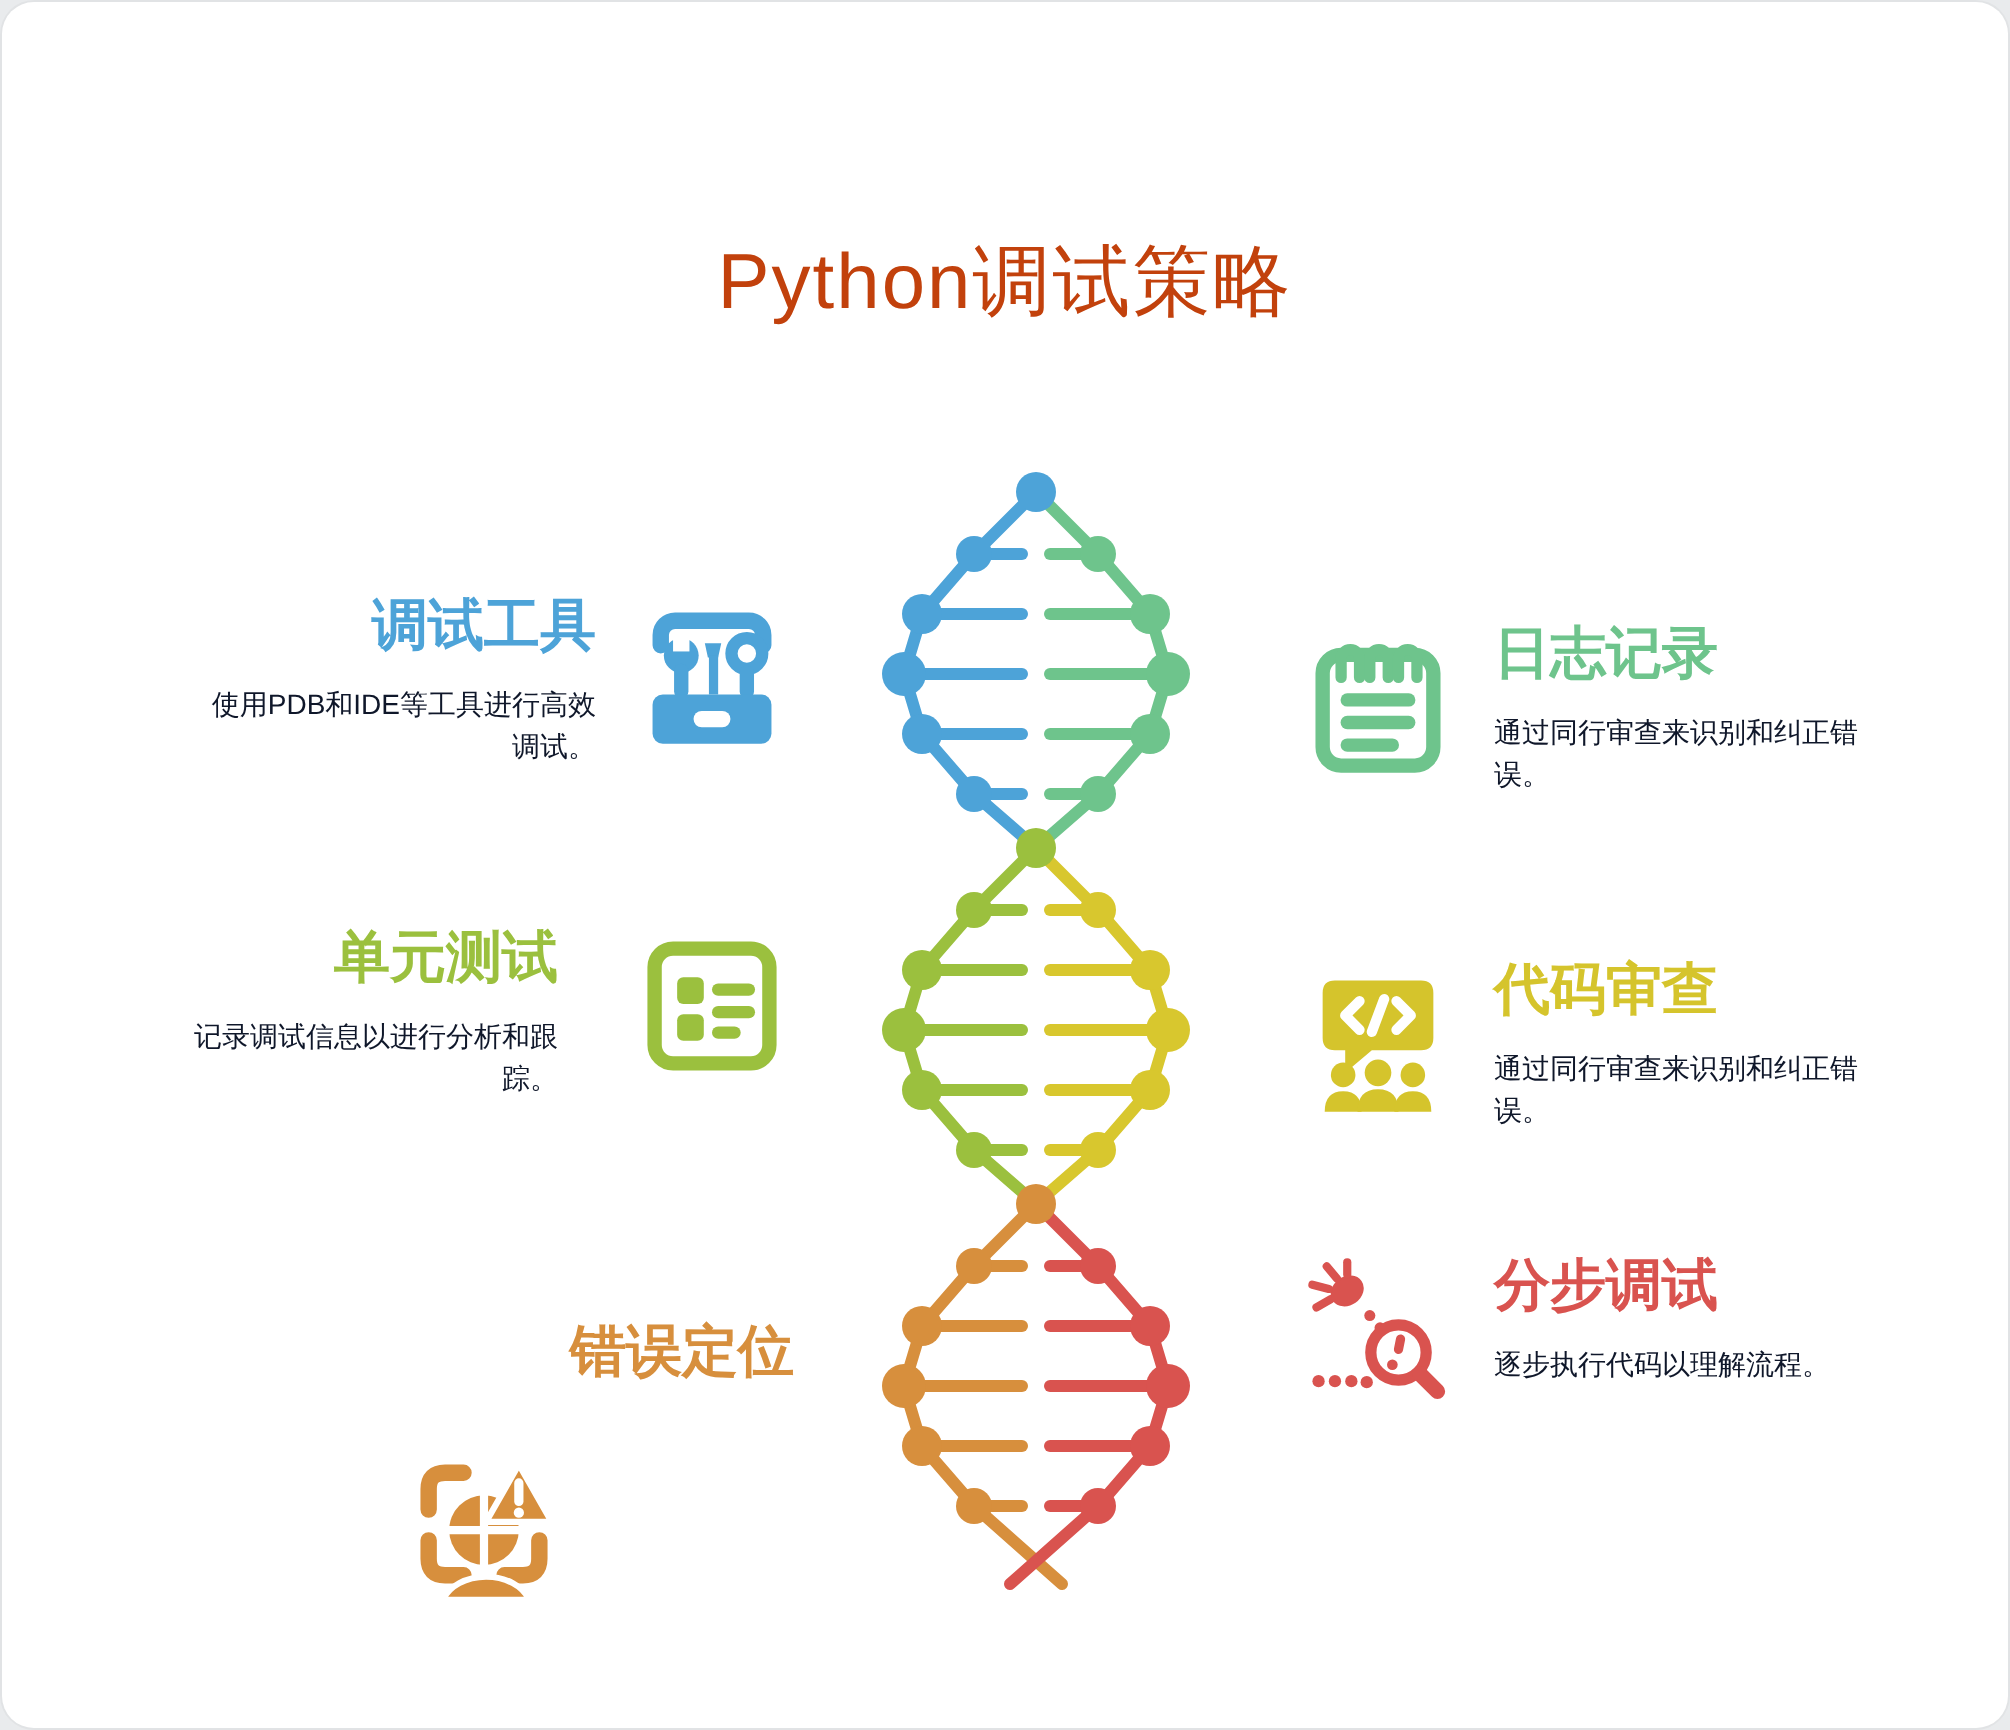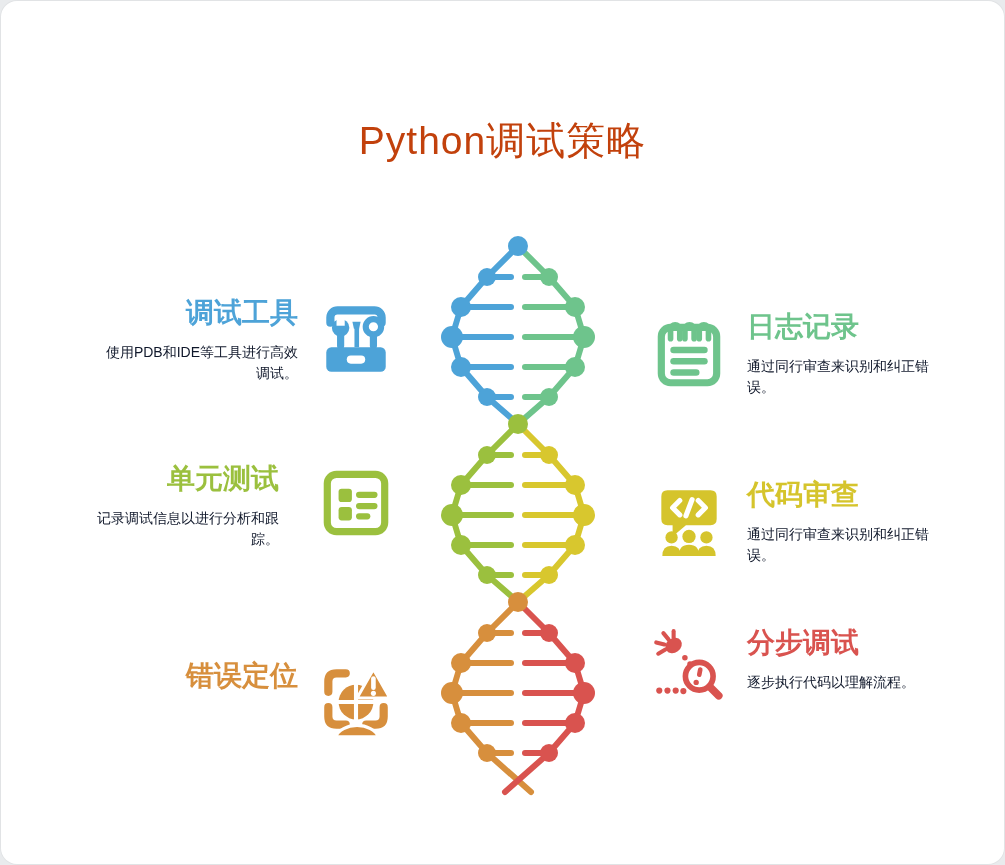--- a/index.html
+++ b/index.html
@@ -152,21 +152,21 @@
       <rect x="12" y="12" width="56" height="56" rx="9" fill="none" stroke="currentColor" stroke-width="7"></rect>
       <rect x="23" y="26" width="13" height="13" rx="3" fill="currentColor"></rect>
       <rect x="23" y="44" width="13" height="13" rx="3" fill="currentColor"></rect>
       <line x1="43" y1="32" x2="58" y2="32" stroke="currentColor" stroke-width="6" stroke-linecap="round"></line>
       <line x1="43" y1="43" x2="58" y2="43" stroke="currentColor" stroke-width="6" stroke-linecap="round"></line>
       <line x1="43" y1="53" x2="51" y2="53" stroke="currentColor" stroke-width="6" stroke-linecap="round"></line>
     </svg>
   </div>
 </div>
 
-<div class="item left" style="top: 659px; --accent: #d78f3d;">
+<div class="item left" style="top: 659px; flex-direction: column; --accent: #d78f3d;">
   <div class="text">
     <h3>错误定位</h3>
   </div>
   <div class="icon">
     <svg viewBox="0 0 80 80">
       <path d="M13 32 v-10 q0-8 8-8 h9" fill="none" stroke="currentColor" stroke-width="8" stroke-linecap="round"></path>
       <path d="M13 47 v9 q0 8 8 8 h9" fill="none" stroke="currentColor" stroke-width="8" stroke-linecap="round"></path>
       <path d="M67 47 v9 q0 8 -8 8 h-9" fill="none" stroke="currentColor" stroke-width="8" stroke-linecap="round"></path>
       <circle cx="40" cy="42" r="17" fill="currentColor"></circle>
       <line x1="21" y1="42" x2="59" y2="42" stroke="#ffffff" stroke-width="4"></line>

